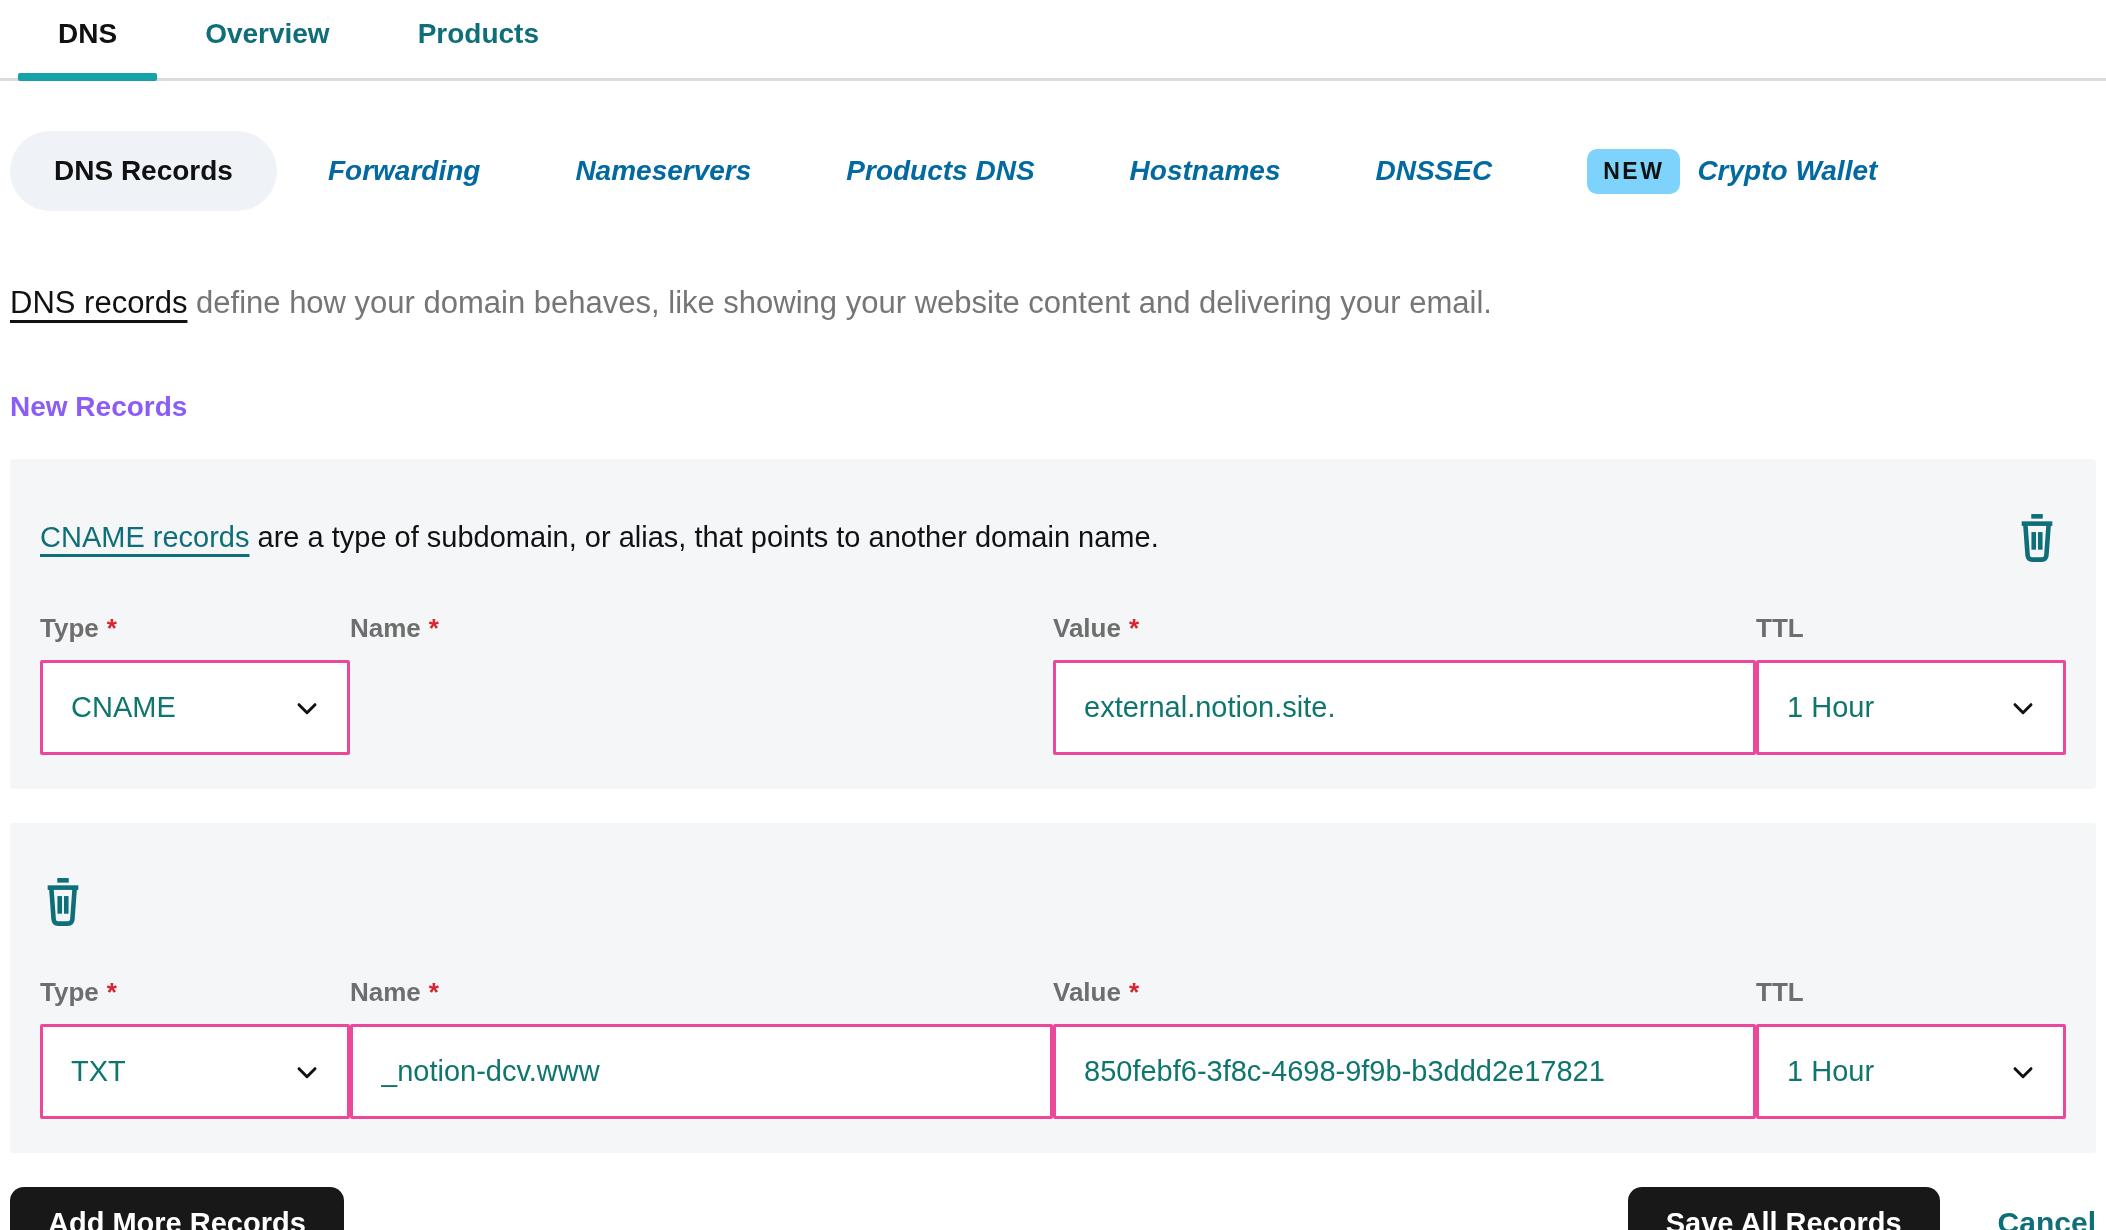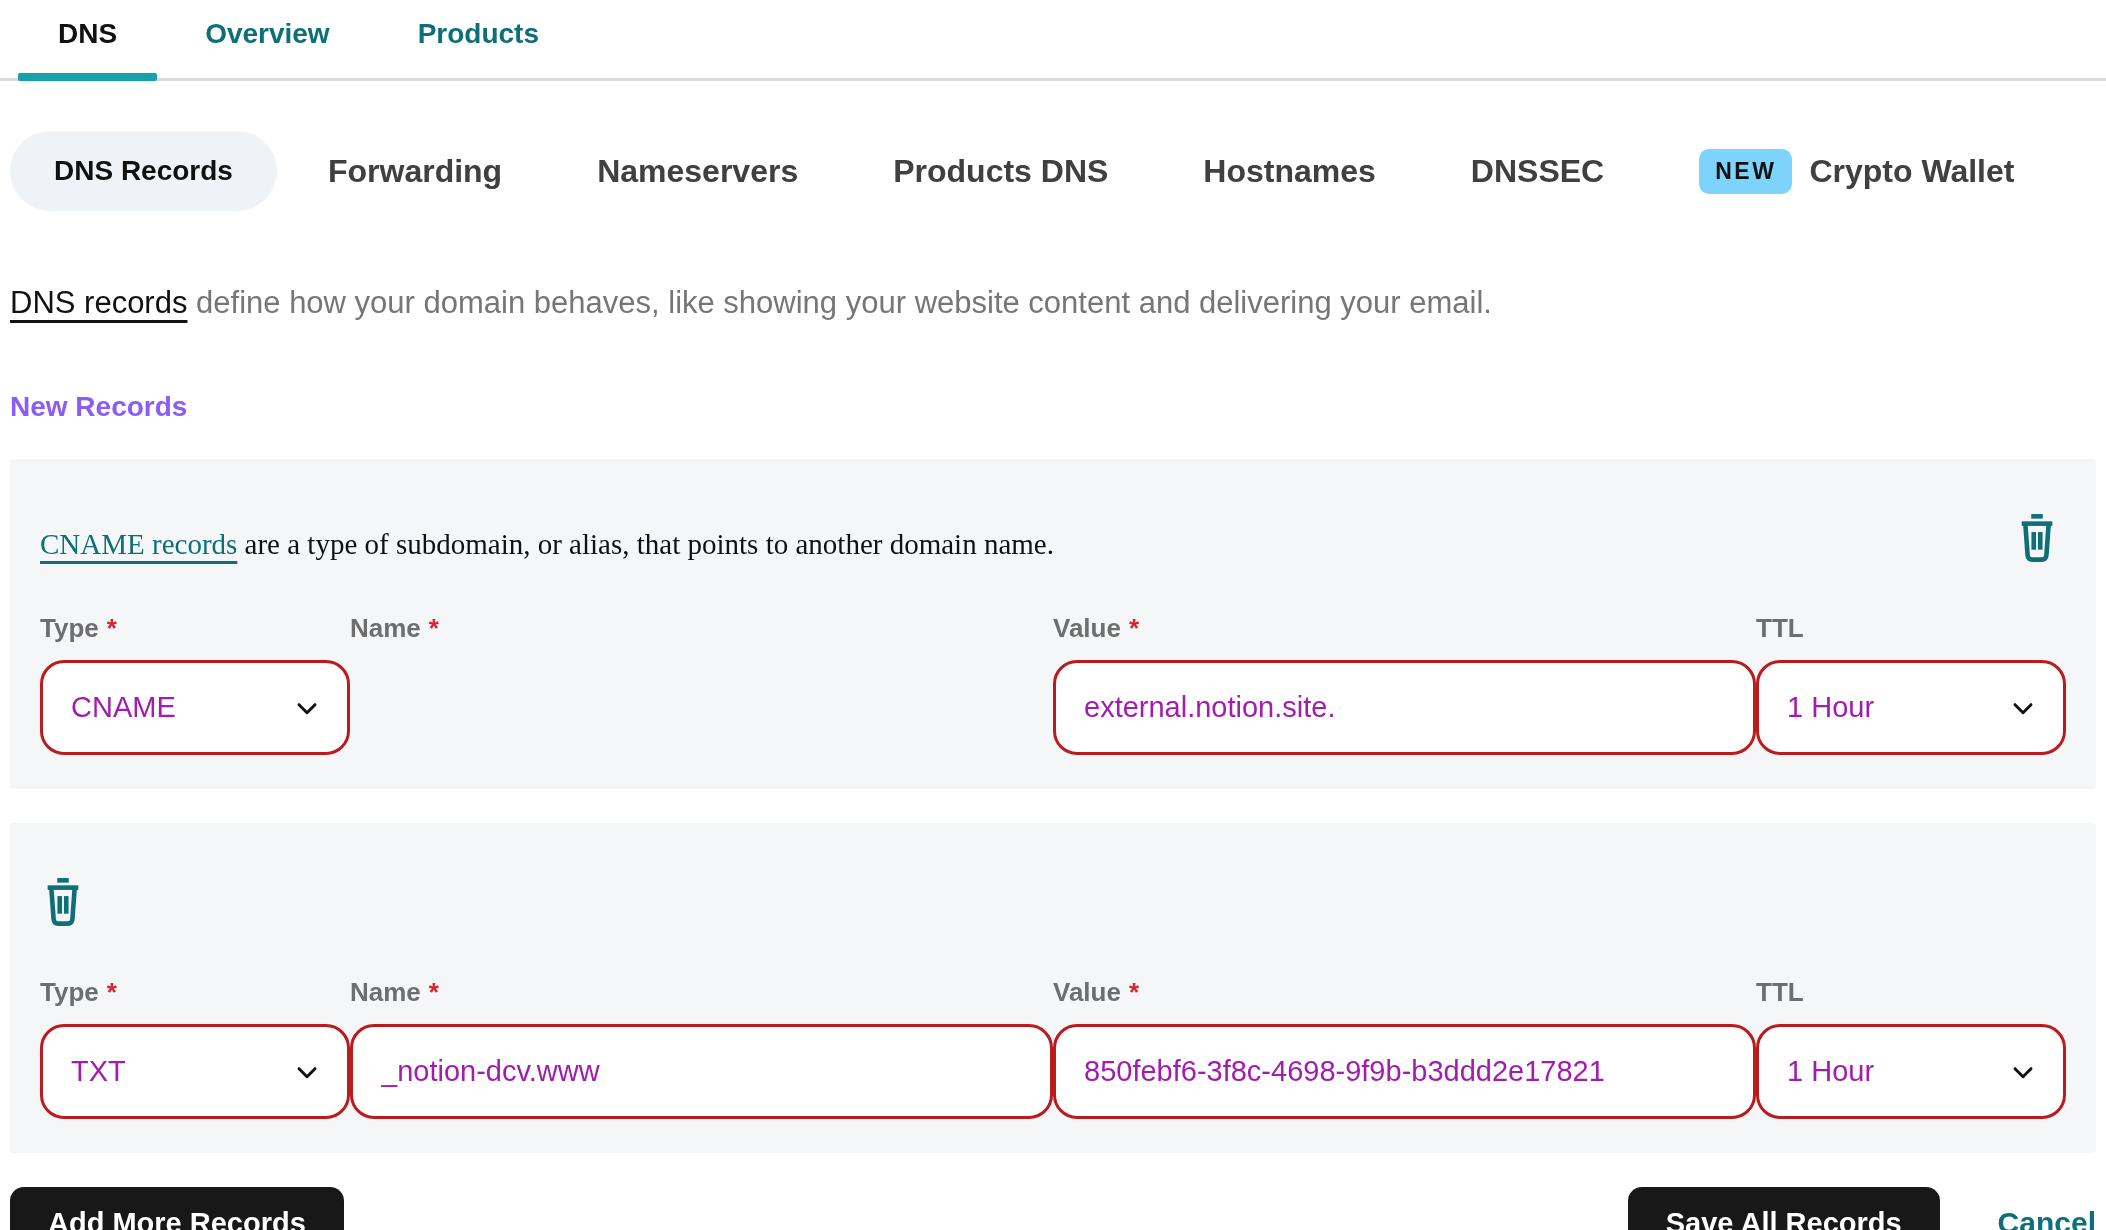--- a/index.html
+++ b/index.html
@@ -11,49 +11,49 @@
   .tab { position:relative; padding:18px 44px 28px; font-size:28px; font-weight:600;
          color:#0e6f78; cursor:pointer; }
   .tab.active { color:#111; font-weight:700; }
   .tab.active::after { content:""; position:absolute; left:4px; right:4px; bottom:-3px;
          height:8px; background:#17a2a9; border-radius:2px; }
 
   
   .subnav { display:flex; align-items:center; margin:50px 0 0 10px; }
   .subnav-pill { background:#eff3f8; border-radius:42px; padding:24px 44px;
          font-size:28px; font-weight:700; color:#111; cursor:pointer; }
-  .subnav-link { font-size:32px; font-weight:600; color:#404040; margin-left:95px; cursor:pointer; }
+  .subnav-link { font-size:28px; font-weight:600; color:#0369a1; margin-left:95px; cursor:pointer;font-style:italic; }
   .subnav-pill + .subnav-link { margin-left:51px; }
   .subnav-item { display:flex; align-items:center; margin-left:95px; }
   .subnav-item .subnav-link { margin-left:17px; }
   .badge { background:#7dd3fc; color:#111; font-size:23px; font-weight:600;
          letter-spacing:2.5px; padding:9px 16px; border-radius:10px; }
 
   
   .intro { margin:74px 0 0 10px; font-size:31px; color:#767676; }
   .intro a { color:#111; font-weight:500; text-decoration:underline;
          text-decoration-thickness:3px; text-underline-offset:7px; cursor:pointer; }
 
   .section-title { margin:70px 0 0 10px; font-size:28px; font-weight:700; color:#8b5cf6; }
 
   
   .card { margin:36px 10px 0; background:#f5f6f8; border-radius:4px; padding:50px 30px 34px; }
   .card + .card { margin-top:34px; }
-  .card-head { display:flex; justify-content:space-between; align-items:flex-end;font-family:Liberation Serif, serif; }
+  .card-head { display:flex; justify-content:space-between; align-items:center; }
   .card-desc { font-size:29px; color:#111; line-height:42px; }
   .card-desc a { color:#0e6f78; text-decoration:underline; text-decoration-thickness:3px;
          text-underline-offset:7px; cursor:pointer; }
   .trash-btn { background:none; border:none; cursor:pointer; padding:0; margin:2px 6px 0 0; line-height:0; }
 
   .fields { display:grid; grid-template-columns:310px minmax(0,1fr) minmax(0,1fr) 310px;
          margin-top:48px; }
   .field-label { font-size:26px; font-weight:600; color:#6e6e6e; }
   .req { color:#d9232e; margin-left:8px; font-weight:700; }
   .control { margin-top:16px; height:95px; width:100%; background:#fff;
-         border:3px solid #b91c1c; border-radius:24px; font-size:29px; color:#a21caf;
+         border:3px solid #ec4899; border-radius:2px; font-size:29px; color:#0f766e;
          font-family:"Liberation Sans","DejaVu Sans",sans-serif; }
   input.control { padding:0 28px; outline:none; white-space:nowrap; overflow:hidden; }
   .select { display:flex; align-items:center; justify-content:space-between;
          padding:0 24px 0 28px; cursor:pointer; }
 
   
   .actions { display:flex; justify-content:space-between; align-items:center; margin:34px 10px 0; }
   .btn-dark { background:#181818; color:#fff; border:none; border-radius:14px;
          height:72px; padding:0 38px; font-size:29px; font-weight:700;
          font-family:"Liberation Sans","DejaVu Sans",sans-serif; cursor:pointer; }

